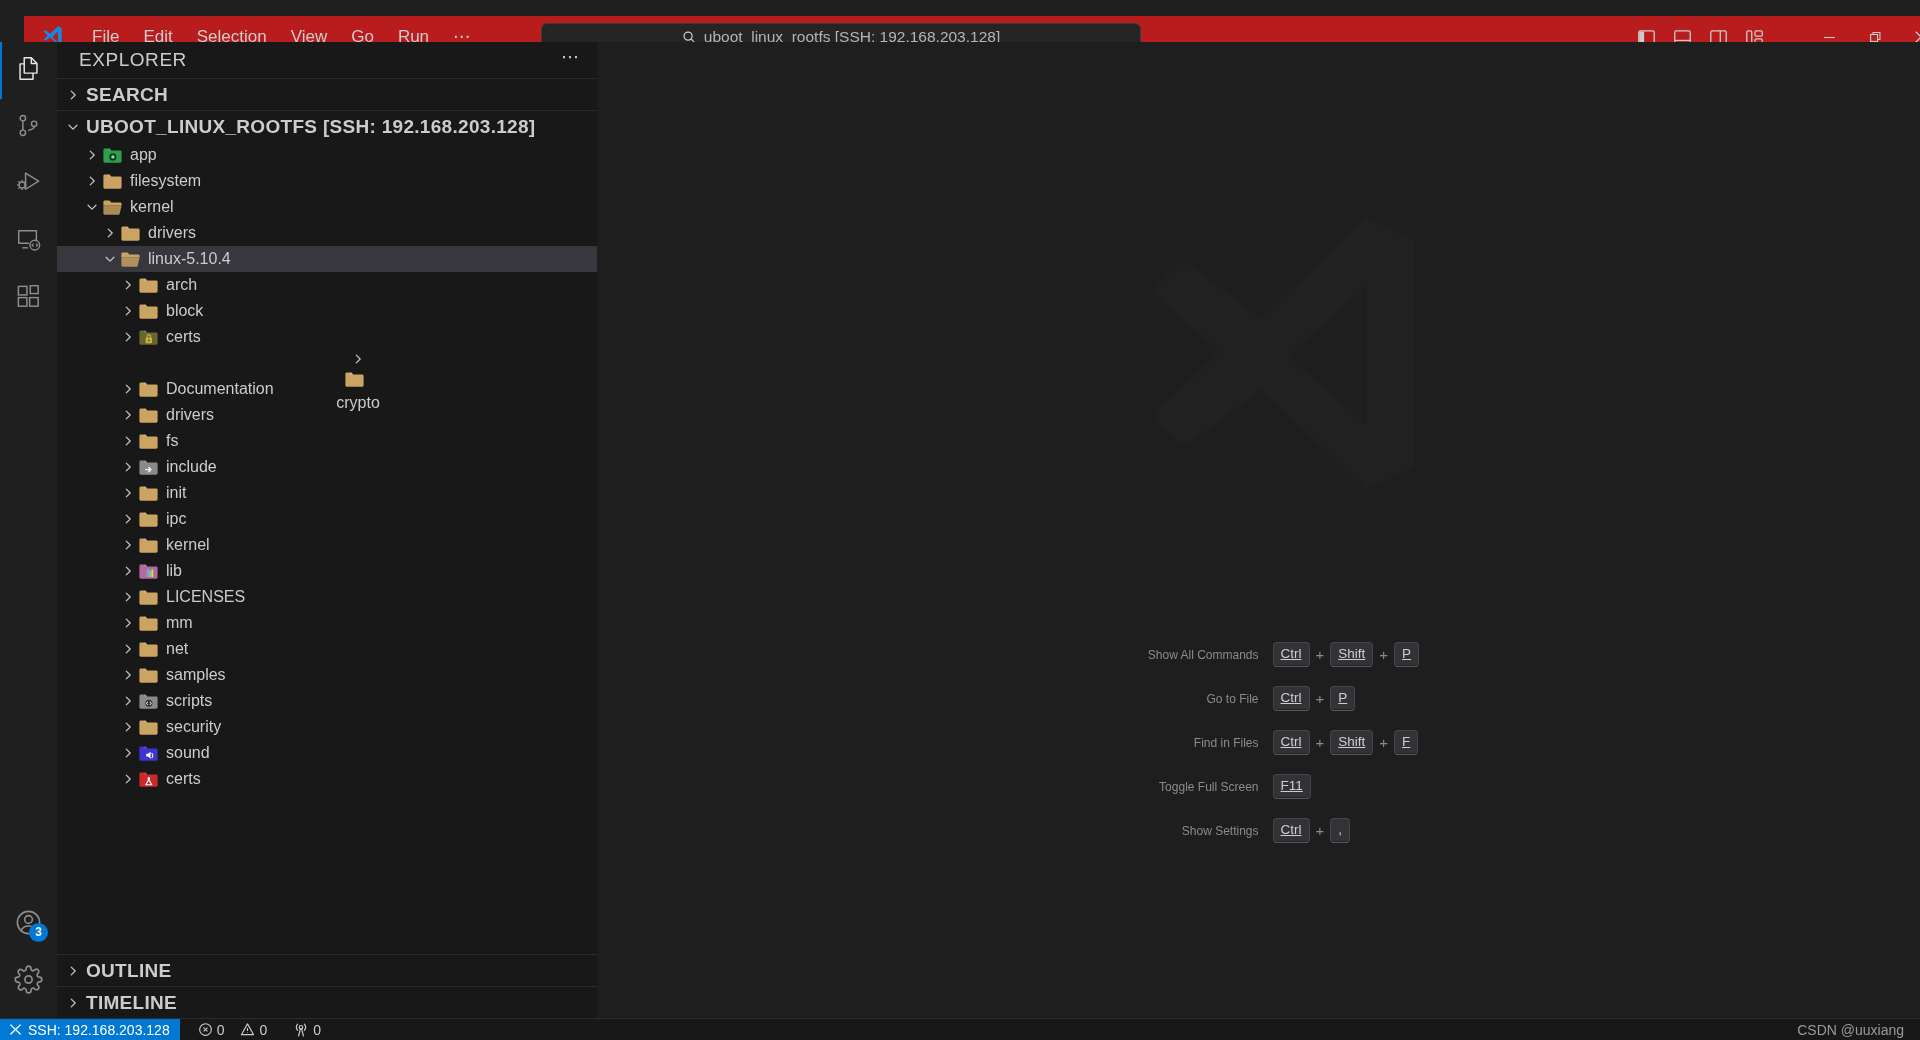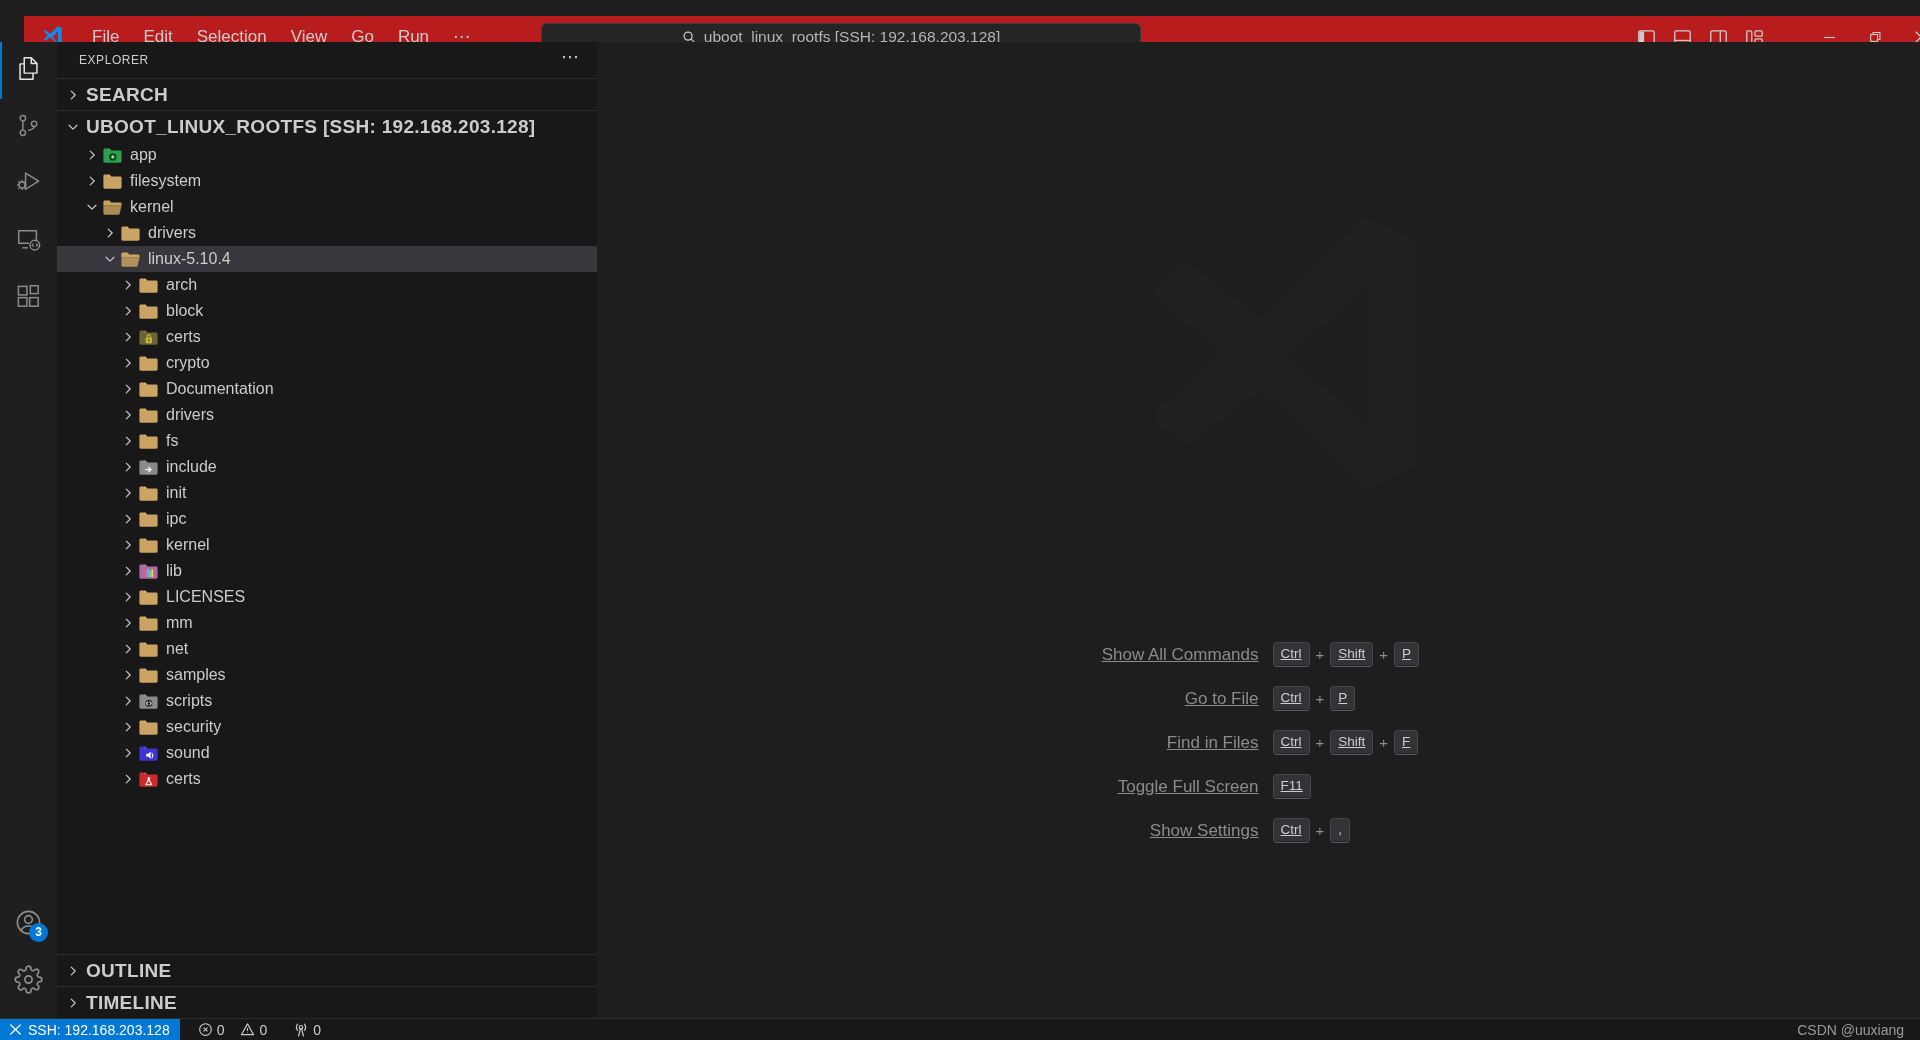--- a/index.html
+++ b/index.html
@@ -97,21 +97,21 @@
   .sidebar {
     position: absolute; left: 57px; top: 42px; width: 540px; height: 976px;
     background: #181818;
     display: flex; flex-direction: column;
   }
   .sb-header {
     height: 36px; display: flex; align-items: center;
     padding: 0 16px 0 22px; justify-content: space-between;
     flex: 0 0 36px;
   }
-  .sb-title { font-size: 12px; letter-spacing: .55px; color: #cccccc; text-transform: uppercase; }
+  .sb-title { font-size: 19px; letter-spacing: .55px; color: #cccccc; text-transform: uppercase; }
   .sb-more { color: #cccccc; font-size: 18px; letter-spacing: 2px; line-height: 10px; padding-bottom: 6px; }
 
   .sb-section-header {
     height: 32px; display: flex; align-items: center; gap: 5px;
     padding-left: 8px;
     border-top: 1px solid #2b2b2b;
     flex: 0 0 32px;
     cursor: pointer;
   }
   .sb-section-label {
@@ -148,21 +148,21 @@
   }
   .shortcuts {
     position: absolute; left: 0; right: 0; top: 600px;
     display: flex; flex-direction: column; align-items: center; gap: 19px;
   }
   .sc-row {
     display: grid; grid-template-columns: 380px auto;
     align-items: center; column-gap: 14px; width: 760px;
   }
   .sc-label {
-    text-align: right; font-size: 17px; color: #8b8b8b; line-height: 22px; text-decoration: underline;
+    text-align: right; font-size: 12px; color: #8b8b8b; line-height: 22px;
   }
   .sc-keys { display: flex; align-items: center; gap: 6px; }
   .kbd {
     background: #333337; border: 1px solid #464649;
     border-bottom-color: #5a5a5e; border-radius: 4px;
     color: #cfcfcf; font-size: 13.5px; line-height: 16px;
     padding: 3px 7px 4px 7px; min-width: 10px; text-align: center;
     box-shadow: inset 0 -1px 0 rgba(0,0,0,0.3);
     text-decoration: underline;
   }
@@ -491,21 +491,21 @@
           <svg width="21" height="21" viewBox="0 0 18 18">
             <path fill="#6b6433" d="M1.2 4.2c0-.7.5-1.2 1.2-1.2h4l1.5 1.7h7.7c.7 0 1.2.5 1.2 1.2v8.1c0 .7-.5 1.2-1.2 1.2H2.4c-.7 0-1.2-.5-1.2-1.2V4.2Z"></path>
                   <path fill="#ffffff" opacity=".16" d="M5.4 3h1.2l1.5 1.7H5.4V3Z"></path>
         <rect x="6.6" y="8.9" width="5.4" height="5" rx="0.7" fill="#c9b43c"></rect>
         <path d="M7.9 9V7.9a1.4 1.4 0 0 1 2.8 0V9" stroke="#c9b43c" stroke-width="1" fill="none"></path>
         <rect x="8.9" y="10.5" width="0.9" height="1.9" fill="#3a3410"></rect>
           </svg>
         </span>
         <span class="tname">certs</span>
       </div>
-      <div class="tree-row" style="padding-left: 62px;">
+      <div class="tree-row" style="padding-left: 62px; flex-direction: column;">
         <span class="tw">
           <svg width="14" height="14" viewBox="0 0 16 16" fill="none" stroke="currentColor" stroke-width="1.4" stroke-linecap="round" stroke-linejoin="round">
             <path d="M6 3.5 10.5 8 6 12.5"></path>
           </svg>
         </span>
         <span class="ficon">
           <svg width="21" height="21" viewBox="0 0 18 18">
             <path fill="#cba464" d="M1.2 4.2c0-.7.5-1.2 1.2-1.2h4l1.5 1.7h7.7c.7 0 1.2.5 1.2 1.2v8.1c0 .7-.5 1.2-1.2 1.2H2.4c-.7 0-1.2-.5-1.2-1.2V4.2Z"></path>
                   <path fill="#ffffff" opacity=".16" d="M5.4 3h1.2l1.5 1.7H5.4V3Z"></path>
           </svg>

